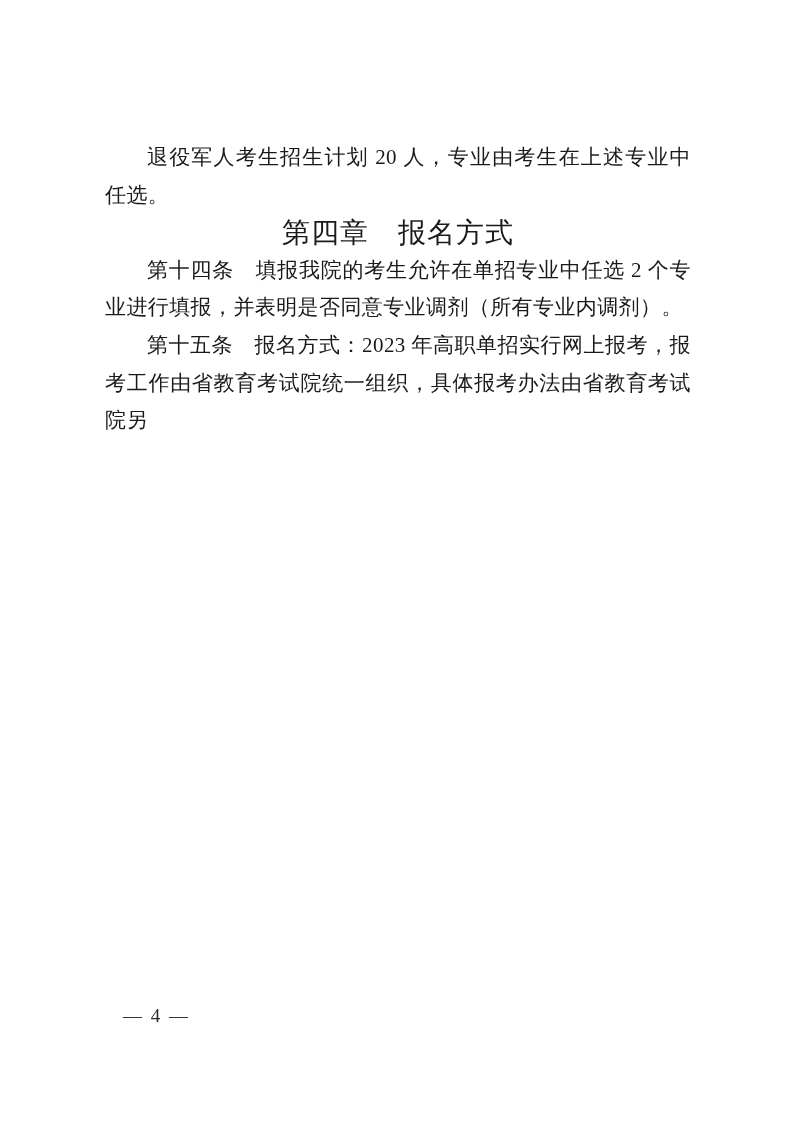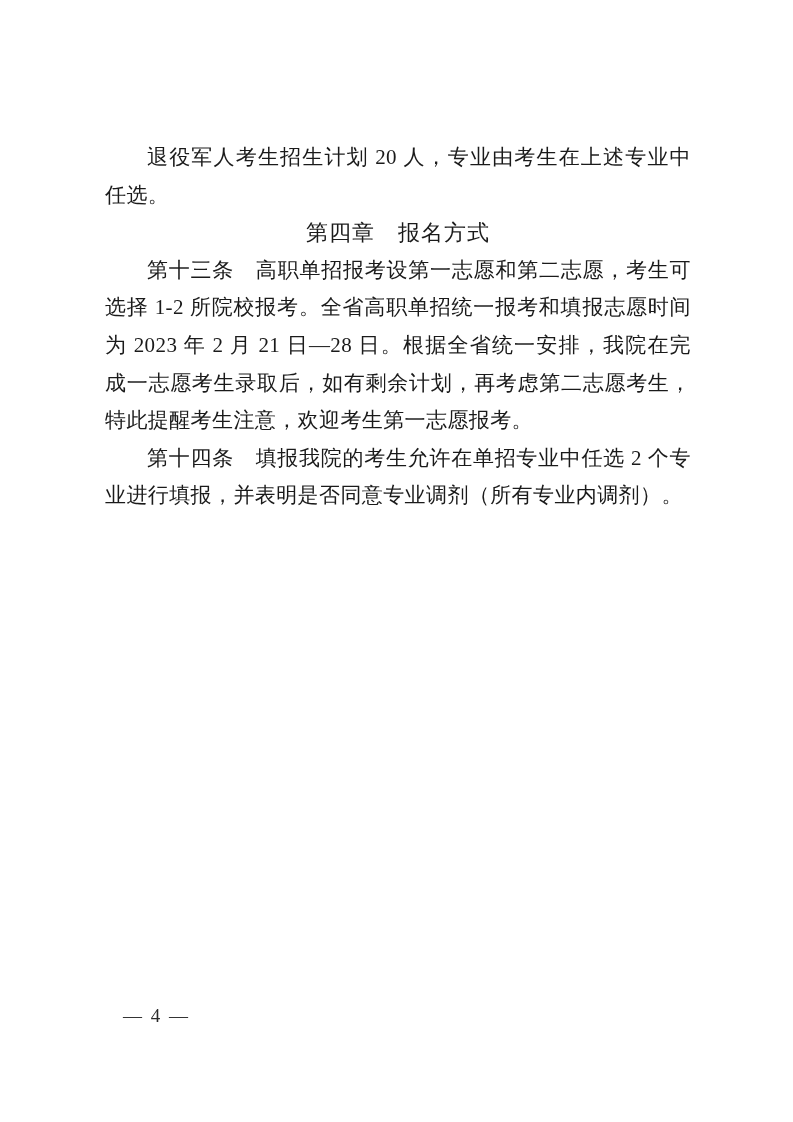--- a/index.html
+++ b/index.html
@@ -26,21 +26,21 @@
     text-align: justify;
     text-justify: inter-ideograph;
   }
   .content p.para {
     margin: 0;
     text-indent: 2em;
     letter-spacing: 0.4px;
   }
   .content h2.chapter {
     margin: 0;
-    font-size: 22px;
+    font-size: 28px;
     font-weight: normal;
     text-align: center;
     text-indent: 0;
     line-height: 37.6px;
     letter-spacing: 1px;
   }
   .footer {
     position: absolute;
     top: 1002px;
     left: 123px;
@@ -50,19 +50,19 @@
     color: #2a2a2a;
   }
 </style>
 </head>
 <body>
 
 <div class="page">
   <div class="content">
     <p class="para">退役军人考生招生计划 20 人，专业由考生在上述专业中任选。</p>
     <h2 class="chapter">第四章　报名方式</h2>
-    <p class="para">第十三条　高职单招报考设第一志愿和第二志愿，考生可选择 1-2 所院校报考。全省高职单招统一报考和填报志愿时间为 2023 年 2 月 21 日—28 日。根据全省统一安排，我院在完成一志愿考生录取后，如有剩余计划，再考虑第二志愿考生，特此提醒考生注意，欢迎考生第一志愿报考。</p>
     <p class="para">第十四条　填报我院的考生允许在单招专业中任选 2 个专业进行填报，并表明是否同意专业调剂（所有专业内调剂）。</p>
+    <p class="para">第十五条　报名方式：2023 年高职单招实行网上报考，报考工作由省教育考试院统一组织，具体报考办法由省教育考试院另</p>
   </div>
   <div class="footer">
     <span>— 4 —</span>
   </div>
 </div>
 
 </body></html>

